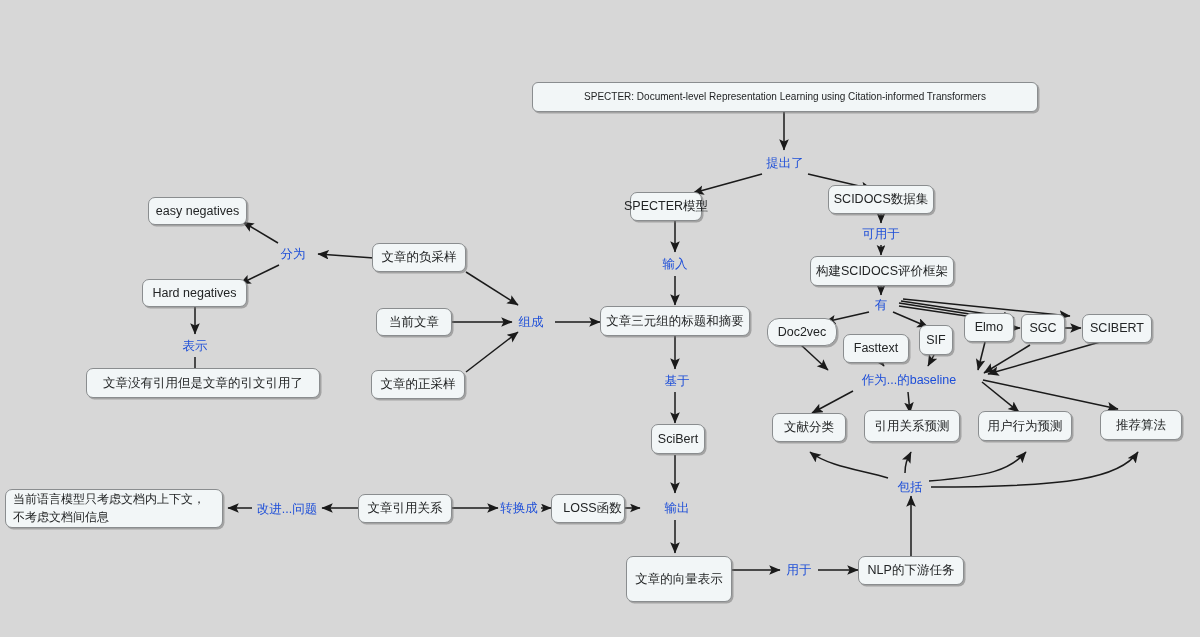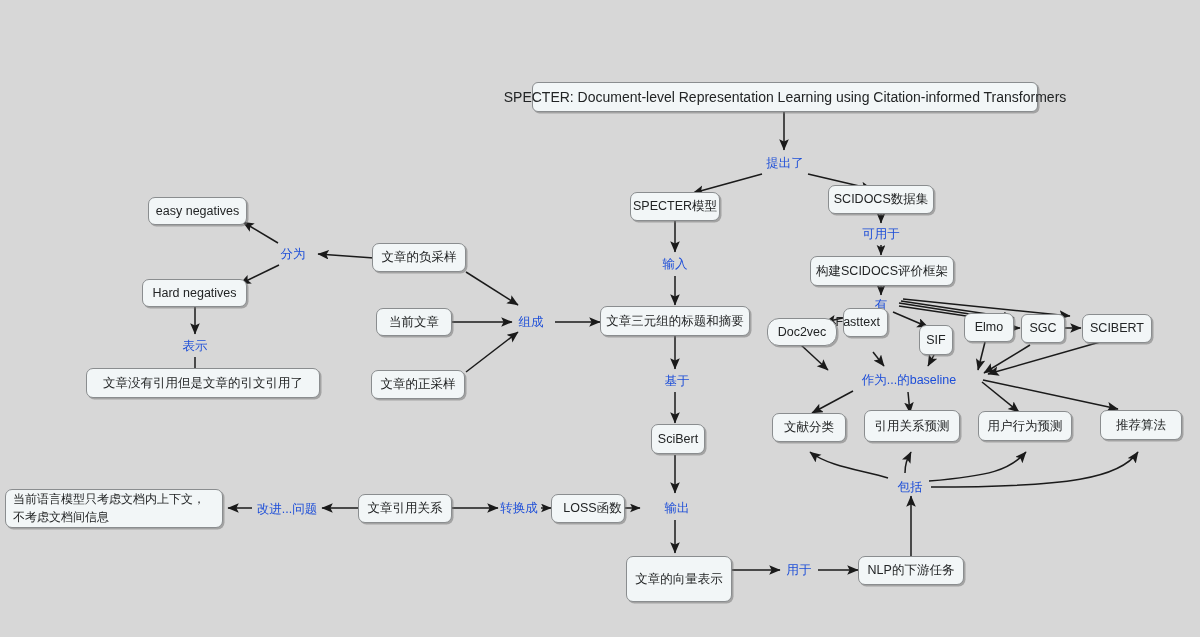--- a/index.html
+++ b/index.html
@@ -42,21 +42,21 @@
     white-space: nowrap;
     z-index: 3;
   }
   .node.multiline {
     white-space: normal;
     text-align: left;
     justify-content: flex-start;
     line-height: 1.45;
   }
   .node.title-node {
-    font-size: 14px;
+    font-size: 10px;
     border-radius: 6px;
   }
   .edge-label {
     position: absolute;
     font-size: 12.5px;
     color: #1d4ed8;
     background: transparent;
     white-space: nowrap;
     z-index: 2;
     transform: translate(-50%, -50%);
@@ -163,21 +163,21 @@
       <path d="M466,372 L518,332" marker-end="url(#arrow)"></path>
 
       <path d="M555,322 L600,322" marker-end="url(#arrow)"></path>
     </g>
   </svg>
 
   <div class="node title-node" style="left:532px; top:82px; width:506px; height:30px;">
     <span>SPECTER: Document-level Representation Learning using Citation-informed Transformers</span>
   </div>
 
-  <div class="node" style="left:630px; top:192px; width:90px; height:29px;">
+  <div class="node" style="left:630px; top:192px; width:72px; height:29px;">
     <span>SPECTER模型</span>
   </div>
 
   <div class="node" style="left:828px; top:185px; width:106px; height:29px;">
     <span>SCIDOCS数据集</span>
   </div>
 
   <div class="node" style="left:810px; top:256px; width:144px; height:30px;">
     <span>构建SCIDOCS评价框架</span>
   </div>
@@ -231,21 +231,21 @@
   </div>
 
   <div class="node" style="left:858px; top:556px; width:106px; height:29px;">
     <span>NLP的下游任务</span>
   </div>
 
   <div class="node" style="left:767px; top:318px; width:70px; height:28px;border-radius:12px;">
     <span>Doc2vec</span>
   </div>
 
-  <div class="node" style="left:843px; top:308px; width:45px; height:29px;justify-content:flex-end;">
+  <div class="node" style="left:843px; top:334px; width:66px; height:29px;">
     <span>Fasttext</span>
   </div>
 
   <div class="node" style="left:919px; top:325px; width:34px; height:30px;">
     <span>SIF</span>
   </div>
 
   <div class="node" style="left:964px; top:313px; width:50px; height:29px;">
     <span>Elmo</span>
   </div>

